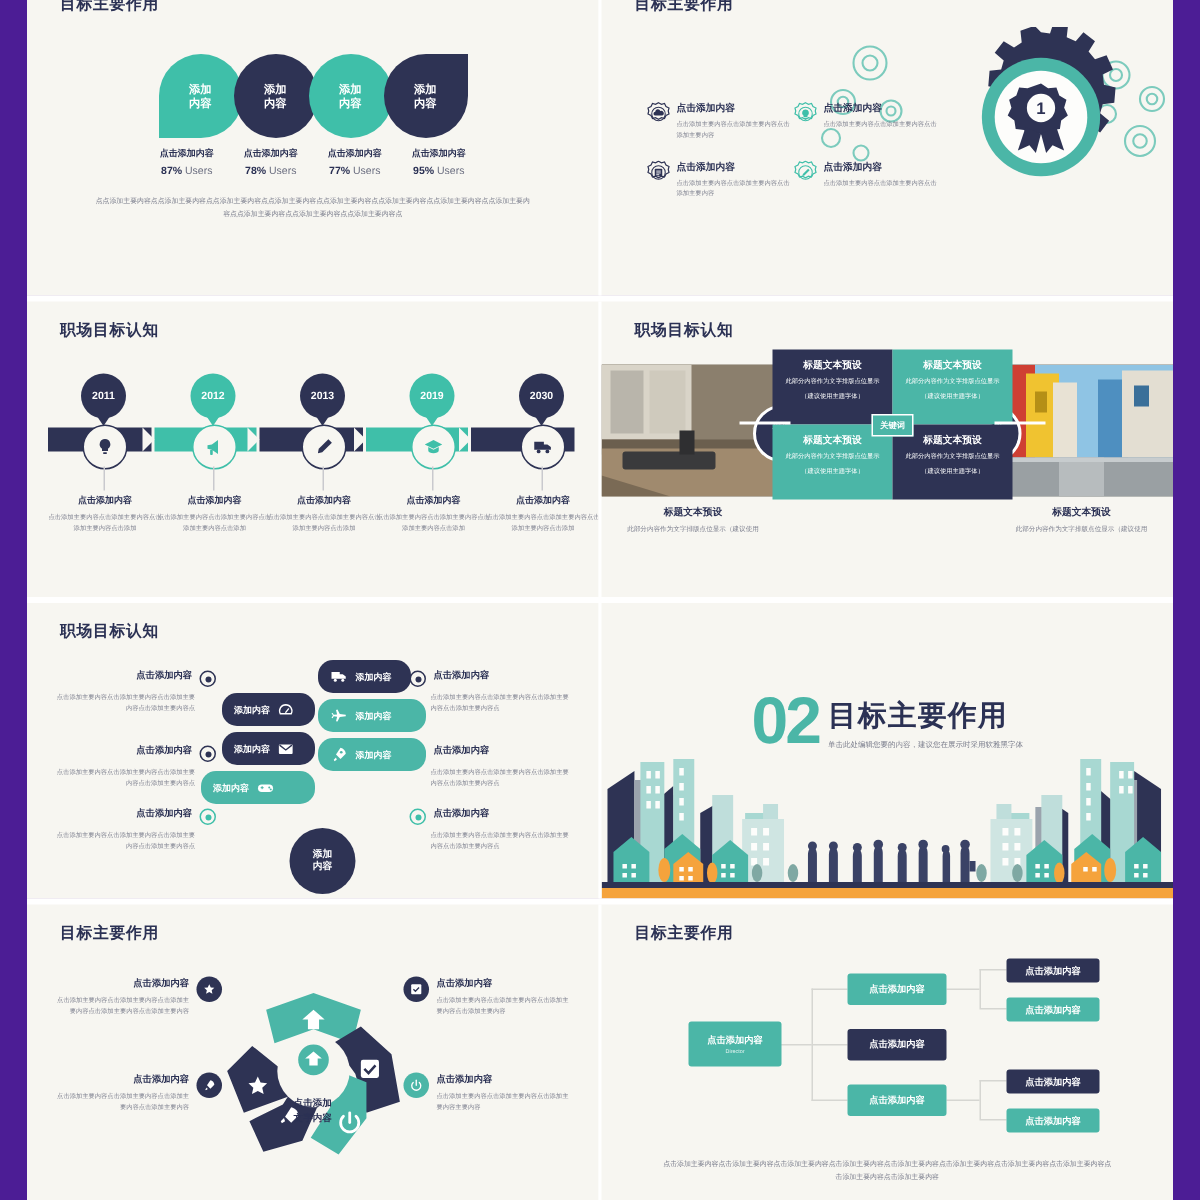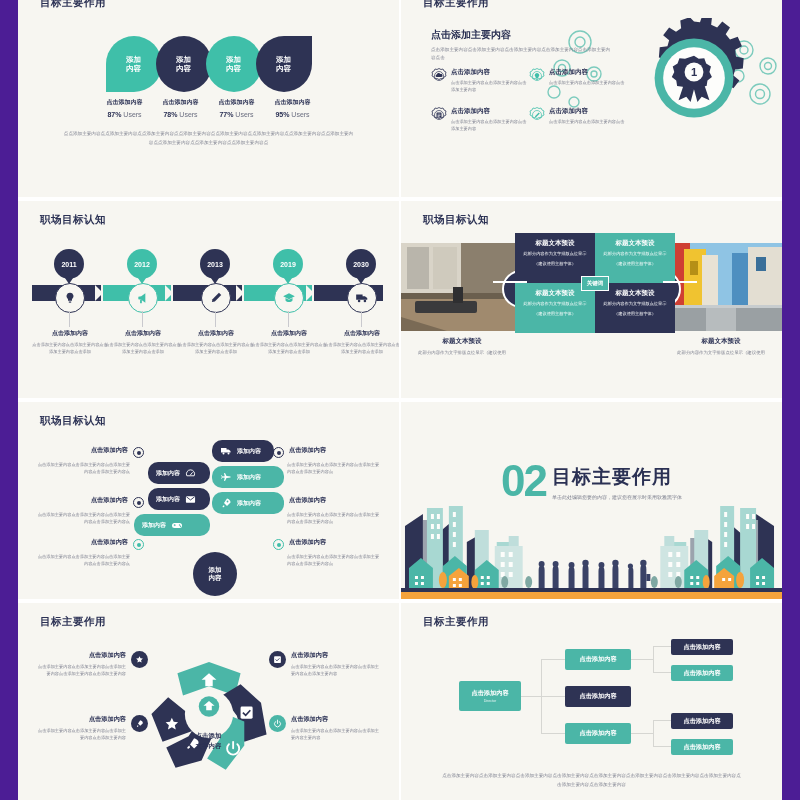--- a/index.html
+++ b/index.html
@@ -190,24 +190,20 @@
           <circle cx="212" cy="30" r="9"></circle>
               <circle cx="212" cy="30" r="4"></circle>
           <circle cx="236" cy="46" r="8"></circle>
               <circle cx="236" cy="46" r="3.5"></circle>
           <circle cx="206" cy="56" r="6"></circle>
           <circle cx="228" cy="74" r="10"></circle>
               <circle cx="228" cy="74" r="4.5"></circle>
         </g>
       </svg>
 
-      <div class="g-head">
-        <h3>点击添加主要内容</h3>
-        <p>点击添加主要内容点击添加主要内容点击添加主要内容点击添加主要内容点击添加主要内容点击</p>
-      </div>
 
       <div class="g-items">
         <div class="g-item">
           <svg class="g-ic" viewBox="0 0 32 32">
             <path d="M16 1 l4 2 4-1 2 4 4 2-1 4 1 4-4 2-2 4-4-1-4 2-4-2-4 1-2-4-4-2 1-4-1-4 4-2 2-4 4 1z" fill="none" stroke="#2e3354" stroke-width="1.6"></path>
             <circle cx="16" cy="16" r="9" fill="none" stroke="#2e3354" stroke-width="1.4"></circle>
             <path d="M11 18a2.6 2.6 0 01.6-5 3.6 3.6 0 016.9-1 2.6 2.6 0 012.5 6z" fill="#2e3354"></path>
           </svg>
           <div>
                 <h4>点击添加内容</h4>

